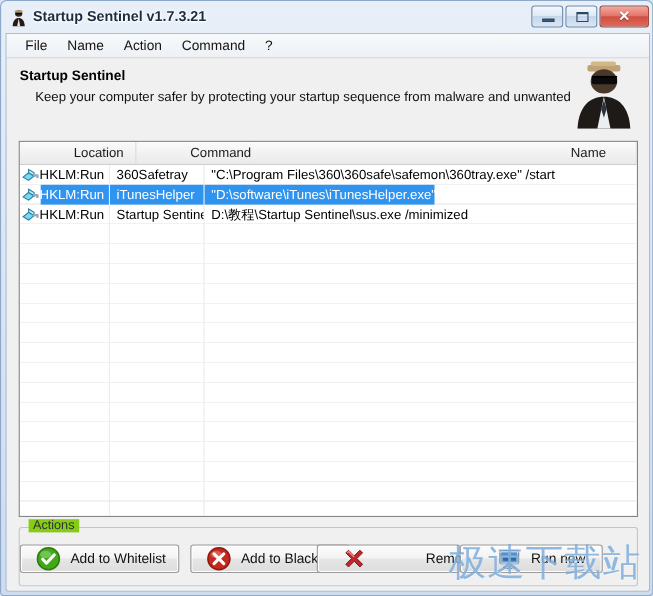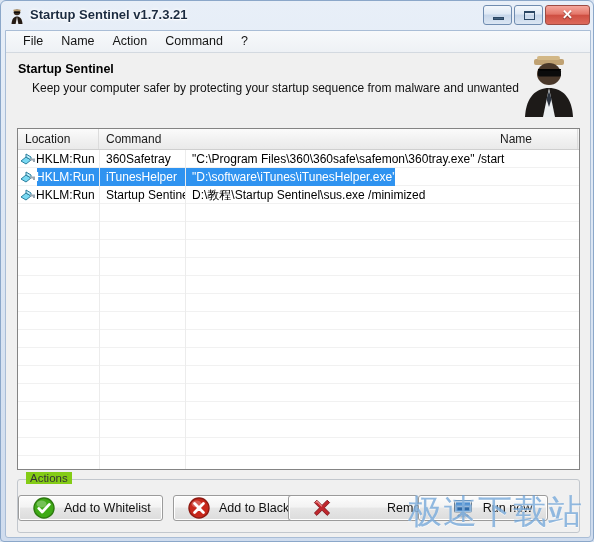--- a/index.html
+++ b/index.html
@@ -166,20 +166,21 @@
     border-bottom: 1px solid #cfcfcf;
   }
   .lv-col-head {
     font-size: 12px;
     color: #1a1a1a;
     padding: 3px 0 0 7px;
     border-right: 1px solid #dcdcdc;
     white-space: nowrap;
     overflow: hidden;
     cursor: default;
+    margin-left: 42px;
   }
   .c-loc  { width: 81px; }
   .c-name { width: 85px; }
   .c-cmd  { width: 394px; border-right: none; }
 
   #lv-body {
     position: relative;
     height: 320px;
   }
   

